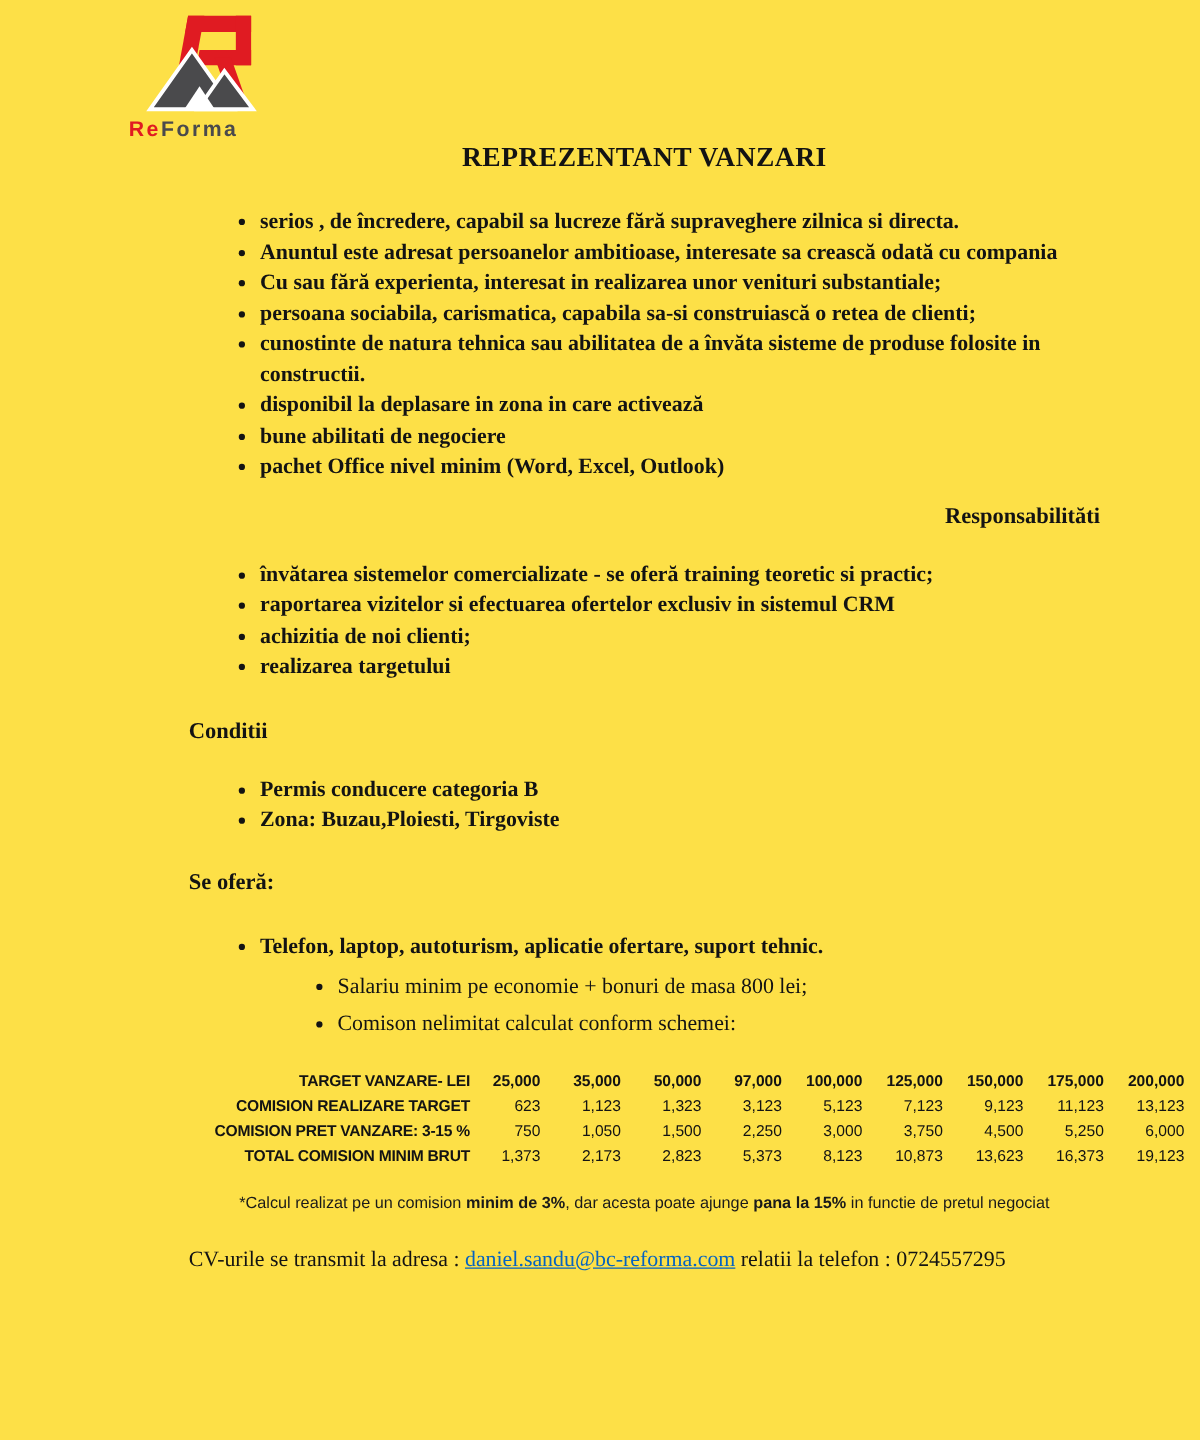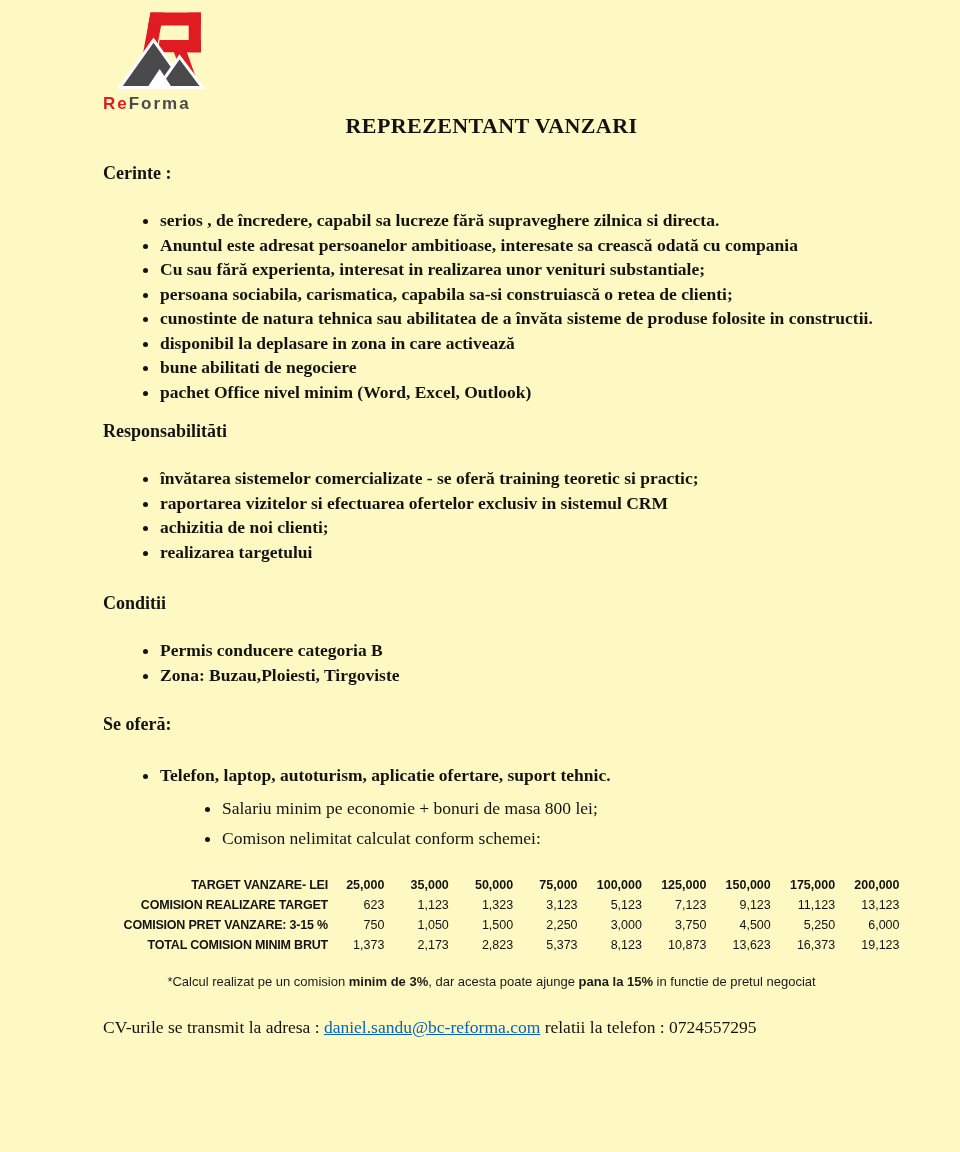--- a/index.html
+++ b/index.html
@@ -1,24 +1,25 @@
 <!DOCTYPE html>
 <html><head>
 <meta charset="utf-8">
 <style>
   * { box-sizing: border-box; margin: 0; padding: 0; }
   html,body { background:#ffffff; }
   .page {
     position: relative;
     width: 960px;
     height: 1152px;
-    background: #fef9c3;
+    background: #fde047;
     font-family: "Liberation Serif", serif;
     color: #131313;
     overflow: hidden;
+    padding-left: 48px;
   }
   .logo {
     position: absolute;
     left: 103px;
     top: 8px;
     width: 126px;
     text-align: left;
   }
   .logo svg { display:block; margin-left: 6px; }
   .logo-text {
@@ -40,21 +41,21 @@
     font-weight: 700;
     letter-spacing: 0.4px;
     line-height: 28px;
   }
   h2.sec {
     font-size: 18px;
     font-weight: 700;
     line-height: 22px;
   }
   .mt-cerinte      { margin-top: 22px; }
-  .mt-resp         { margin-top: 16px; }
+  .mt-resp         { margin-top: 16px; text-align: right; }
   .mt-cond         { margin-top: 28px; }
   .mt-ofera        { margin-top: 26px; }
 
   ul.blist {
     list-style: disc;
     margin: 24px 0 0 0;
     padding-left: 57px;
   }
   ul.blist li {
     font-size: 17.5px;
@@ -143,21 +144,20 @@
     </svg>
     <div class="logo-text">
       <span class="red">Re</span><span class="dark">Forma</span>
     </div>
   </div>
 
   <div class="content">
 
     <h1 class="title">REPREZENTANT VANZARI</h1>
 
-    <h2 class="sec mt-cerinte">Cerinte :</h2>
     <ul class="blist">
       <li>serios , de încredere, capabil sa lucreze fără supraveghere zilnica si directa.</li>
       <li>Anuntul este adresat persoanelor ambitioase, interesate sa crească odată cu compania</li>
       <li>Cu sau fără experienta, interesat in realizarea unor venituri substantiale;</li>
       <li>persoana sociabila, carismatica, capabila sa-si construiască o retea de clienti;</li>
       <li>cunostinte de natura tehnica sau abilitatea de a învăta sisteme de produse folosite in constructii.</li>
       <li>disponibil la deplasare in zona in care activează</li>
       <li>bune abilitati de negociere</li>
       <li>pachet Office nivel minim (Word, Excel, Outlook)</li>
     </ul>
@@ -184,21 +184,21 @@
     <ul class="sublist">
       <li>Salariu minim pe economie + bonuri de masa 800 lei;</li>
       <li>Comison nelimitat calculat conform schemei:</li>
     </ul>
 
     <div class="ctable">
       <div class="cell lab hdr">TARGET VANZARE-  LEI</div>
       <div class="cell num hdr">25,000</div>
       <div class="cell num hdr">35,000</div>
       <div class="cell num hdr">50,000</div>
-      <div class="cell num hdr">75,000</div>
+      <div class="cell num hdr">97,000</div>
       <div class="cell num hdr">100,000</div>
       <div class="cell num hdr">125,000</div>
       <div class="cell num hdr">150,000</div>
       <div class="cell num hdr">175,000</div>
       <div class="cell num hdr">200,000</div>
 
       <div class="cell lab">COMISION REALIZARE TARGET</div>
       <div class="cell num">623</div>
       <div class="cell num">1,123</div>
       <div class="cell num">1,323</div>

